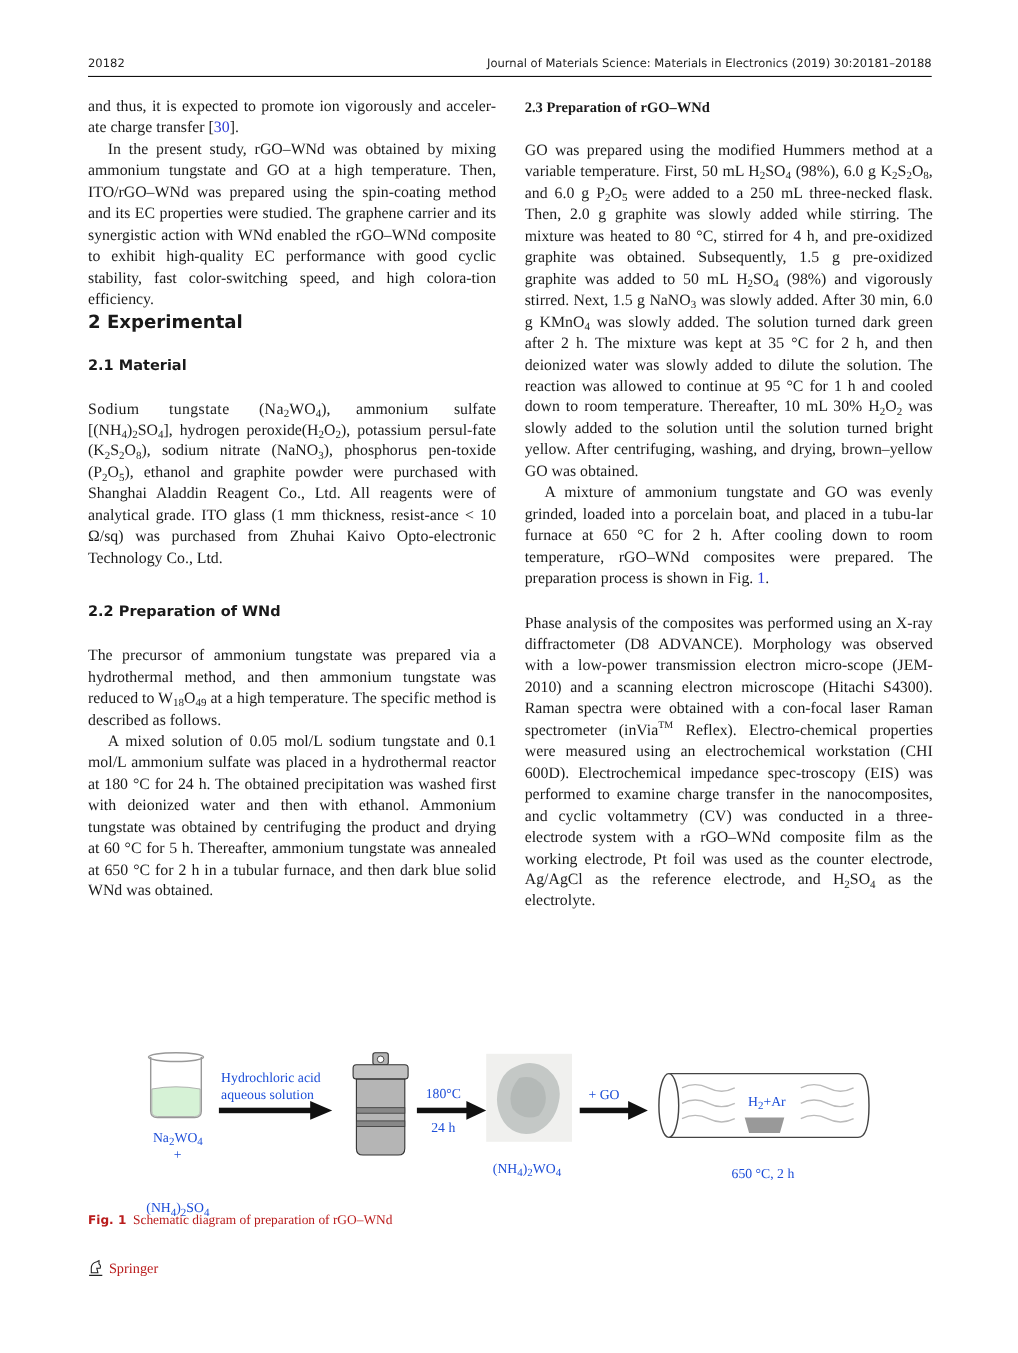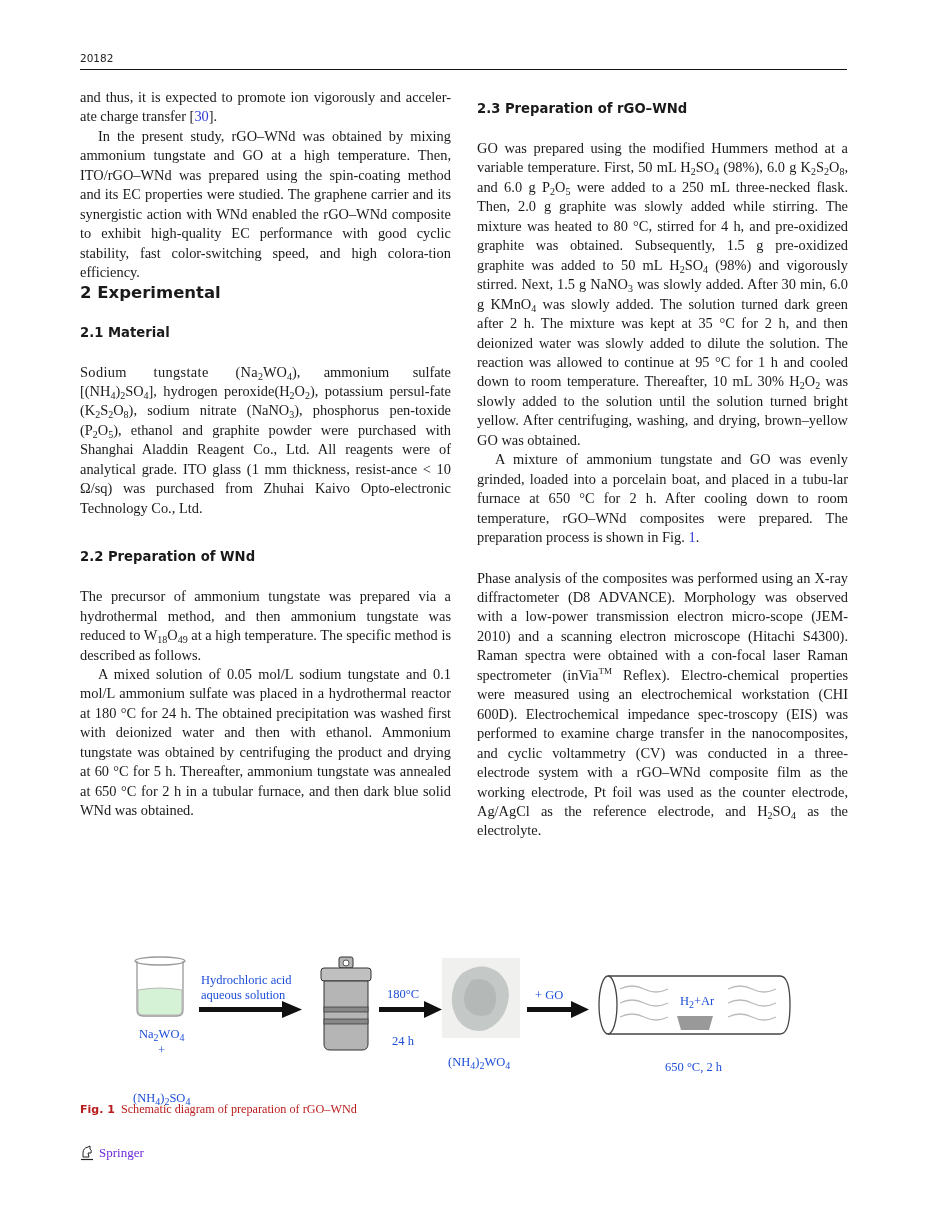--- a/index.html
+++ b/index.html
@@ -16,47 +16,48 @@
   .sec1 { font-family: "DejaVu Sans", sans-serif; font-weight: bold; font-size: 16.5px; margin: 0; line-height: 20px; }
   .sec2 { font-family: "DejaVu Sans", sans-serif; font-weight: bold; font-size: 13.2px; margin: 0; line-height: 18px; }
   .spread { letter-spacing: 0.35px; word-spacing: 3px; }
   sub { font-size: 10px; line-height: 0; vertical-align: -3px; }
   sup { font-size: 9px; line-height: 0; }
   .ref { color: #2e3bd6; }
   .fig { position: absolute; left: 120px; top: 950px; width: 690px; height: 130px; }
   .fig .lbl { position: absolute; font-family: "Liberation Serif", serif; font-weight: normal; font-size: 12.5px; color: #1d4ed8; white-space: nowrap; }
   .caption { position: absolute; left: 80px; top: 1102px; font-family: "Liberation Serif", serif; font-size: 12.2px; color: #b91c1c; }
   .caption b { font-family: "DejaVu Sans", sans-serif; font-size: 11px; }
-  .springer { position: absolute; left: 80px; top: 1145px; font-family: "Liberation Serif", serif; font-size: 13px; color: #6d28d9; display: flex; align-items: center; gap: 5px; }
+  .springer { position: absolute; left: 80px; top: 1145px; font-family: "Liberation Serif", serif; font-size: 13px; color: #b91c1c; display: flex; align-items: center; gap: 5px; }
 </style>
 </head>
 <body>
 
 <div class="hdr">
   <span class="pnum">20182</span>
+  <span class="jtitle">Journal of Materials Science: Materials in Electronics (2019) 30:20181–20188</span>
 </div>
 <div class="hdr-rule"></div>
 
 <div class="col left">
   <p><span>and thus, it is expected to promote ion vigorously and acceler-ate charge transfer [</span><a class="ref">30</a><span>].</span></p>
   <p class="ind">In the present study, rGO–WNd was obtained by mixing ammonium tungstate and GO at a high temperature. Then, ITO/rGO–WNd was prepared using the spin-coating method and its EC properties were studied. The graphene carrier and its synergistic action with WNd enabled the rGO–WNd composite to exhibit high-quality EC performance with good cyclic stability, fast color-switching speed, and high colora-tion efficiency.</p>
 
   <h2 class="sec1" style="">2  Experimental</h2>
   <h3 class="sec2" style="margin-top:21px;">2.1  Material</h3>
 
   <p style="margin-top:21px;"><span class="spread">Sodium tungstate (Na</span><sub>2</sub><span>WO</span><sub>4</sub><span>), ammonium sulfate [(NH</span><sub>4</sub><span>)</span><sub>2</sub><span>SO</span><sub>4</sub><span>], hydrogen peroxide(H</span><sub>2</sub><span>O</span><sub>2</sub><span>), potassium persul-fate (K</span><sub>2</sub><span>S</span><sub>2</sub><span>O</span><sub>8</sub><span>), sodium nitrate (NaNO</span><sub>3</sub><span>), phosphorus pen-toxide (P</span><sub>2</sub><span>O</span><sub>5</sub><span>), ethanol and graphite powder were purchased with Shanghai Aladdin Reagent Co., Ltd. All reagents were of analytical grade. ITO glass (1 mm thickness, resist-ance &lt; 10 Ω/sq) was purchased from Zhuhai Kaivo Opto-electronic Technology Co., Ltd.</span></p>
 
   <h3 class="sec2" style="margin-top:30px;">2.2  Preparation of WNd</h3>
 
   <p style="margin-top:21px;"><span>The precursor of ammonium tungstate was prepared via a hydrothermal method, and then ammonium tungstate was reduced to W</span><sub>18</sub><span>O</span><sub>49</sub><span> at a high temperature. The specific method is described as follows.</span></p>
   <p class="ind">A mixed solution of 0.05 mol/L sodium tungstate and 0.1 mol/L ammonium sulfate was placed in a hydrothermal reactor at 180 °C for 24 h. The obtained precipitation was washed first with deionized water and then with ethanol. Ammonium tungstate was obtained by centrifuging the product and drying at 60 °C for 5 h. Thereafter, ammonium tungstate was annealed at 650 °C for 2 h in a tubular furnace, and then dark blue solid WNd was obtained.</p>
 </div>
 
 <div class="col right">
-  <h3 class="sec2" style="margin-top:12px;">2.3  Preparation of rGO–WNd</h3>
+  <h3 class="sec2" style="margin-top:1px;font-family:Liberation Serif, serif;">2.3  Preparation of rGO–WNd</h3>
 
   <p style="margin-top:21px;"><span>GO was prepared using the modified Hummers method at a variable temperature. First, 50 mL H</span><sub>2</sub><span>SO</span><sub>4</sub><span> (98%), 6.0 g K</span><sub>2</sub><span>S</span><sub>2</sub><span>O</span><sub>8</sub><span>, and 6.0 g P</span><sub>2</sub><span>O</span><sub>5</sub><span> were added to a 250 mL three-necked flask. Then, 2.0 g graphite was slowly added while stirring. The mixture was heated to 80 °C, stirred for 4 h, and pre-oxidized graphite was obtained. Subsequently, 1.5 g pre-oxidized graphite was added to 50 mL H</span><sub>2</sub><span>SO</span><sub>4</sub><span> (98%) and vigorously stirred. Next, 1.5 g NaNO</span><sub>3</sub><span> was slowly added. After 30 min, 6.0 g KMnO</span><sub>4</sub><span> was slowly added. The solution turned dark green after 2 h. The mixture was kept at 35 °C for 2 h, and then deionized water was slowly added to dilute the solution. The reaction was allowed to continue at 95 °C for 1 h and cooled down to room temperature. Thereafter, 10 mL 30% H</span><sub>2</sub><span>O</span><sub>2</sub><span> was slowly added to the solution until the solution turned bright yellow. After centrifuging, washing, and drying, brown–yellow GO was obtained.</span></p>
 
   <p class="ind"><span>A mixture of ammonium tungstate and GO was evenly grinded, loaded into a porcelain boat, and placed in a tubu-lar furnace at 650 °C for 2 h. After cooling down to room temperature, rGO–WNd composites were prepared. The preparation process is shown in Fig. </span><a class="ref">1</a><span>.</span></p>
 
 
   <p style="margin-top:21px;"><span>Phase analysis of the composites was performed using an X-ray diffractometer (D8 ADVANCE). Morphology was observed with a low-power transmission electron micro-scope (JEM-2010) and a scanning electron microscope (Hitachi S4300). Raman spectra were obtained with a con-focal laser Raman spectrometer (inVia</span><sup>TM</sup><span> Reflex). Electro-chemical properties were measured using an electrochemical workstation (CHI 600D). Electrochemical impedance spec-troscopy (EIS) was performed to examine charge transfer in the nanocomposites, and cyclic voltammetry (CV) was conducted in a three-electrode system with a rGO–WNd composite film as the working electrode, Pt foil was used as the counter electrode, Ag/AgCl as the reference electrode, and H</span><sub>2</sub><span>SO</span><sub>4</sub><span> as the electrolyte.</span></p>
 </div>
 
 <div class="fig">
@@ -114,21 +115,21 @@
   </svg>
 
   <div class="lbl" style="left:19px; top:77px;"><span>Na</span><sub>2</sub><span>WO</span><sub>4</sub></div>
   <div class="lbl" style="left:38px; top:93px;">+</div>
   <div class="lbl" style="left:13px; top:109px;margin-top:32px;"><span>(NH</span><sub>4</sub><span>)</span><sub>2</sub><span>SO</span><sub>4</sub></div>
 
   <div class="lbl" style="left:81px; top:23px;">Hydrochloric acid</div>
   <div class="lbl" style="left:81px; top:38px;">aqueous solution</div>
 
   <div class="lbl" style="left:267px; top:37px;">180°C</div>
-  <div class="lbl" style="left:272px; top:84px;">24 h</div>
+  <div class="lbl" style="left:272px; top:68px;">24 h</div>
 
   <div class="lbl" style="left:328px; top:105px;"><span>(NH</span><sub>4</sub><span>)</span><sub>2</sub><span>WO</span><sub>4</sub></div>
 
   <div class="lbl" style="left:415px; top:38px;">+ GO</div>
 
   <div class="lbl" style="left:560px; top:44px;"><span>H</span><sub>2</sub><span>+Ar</span></div>
   <div class="lbl" style="left:545px; top:110px;">650 °C, 2 h</div>
 </div>
 
 <div class="caption">

